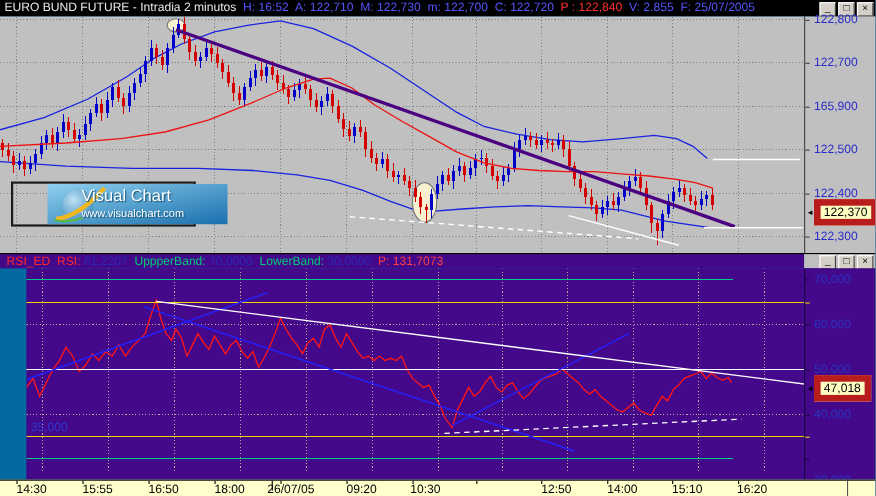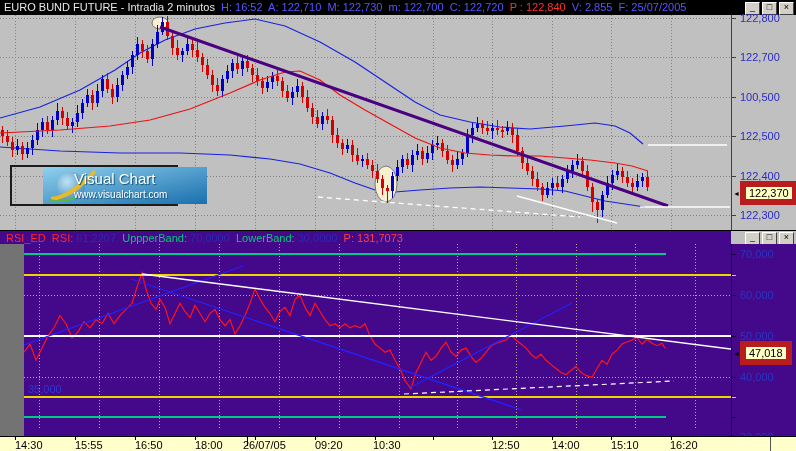--- a/index.html
+++ b/index.html
@@ -1,17 +1,17 @@
 <!DOCTYPE html>
 <html><head>
 <meta charset="utf-8">
 <style>
   html,body{margin:0;padding:0;background:#888;}
   #app{position:relative;width:796px;height:451px;overflow:hidden;
-       font-family:"Liberation Sans",sans-serif;font-size:11px;background:#737373;}
+       font-family:"Liberation Sans",sans-serif;font-size:11px;background:#0369a1;}
   
   #titlebar{position:absolute;left:0;top:0;width:796px;height:15px;background:#000;}
   #title-text{position:absolute;left:4px;top:1px;white-space:pre;font-size:11px;}
   .winbtns{position:absolute;top:2px;right:2px;display:flex;gap:2px;}
   .winbtn{width:13px;height:11px;background:#d4d0c8;border-top:1px solid #fff;border-left:1px solid #fff;
           border-right:1px solid #404040;border-bottom:1px solid #404040;
           font-size:9px;line-height:8px;text-align:center;color:#000;cursor:default;}
   
   #main-chart{position:absolute;left:0;top:15px;width:731px;height:215px;background:#c0c0c0;}
   #price-axis{position:absolute;left:731px;top:15px;width:65px;height:215px;background:#c0c0c0;
@@ -379,21 +379,21 @@
   <div id="price-axis">
     <div class="marker" id="price-marker" style="top:166px;">
       <span class="arr">◄</span>
         <span class="box">122,370</span>
     </div>
   <div class="axis-tick" style="top: 3px; background: rgb(64, 64, 64);"></div>
       <div class="axis-label" style="top: -3px; color: rgb(42, 42, 200);">122,800</div>
       <div class="axis-tick" style="top: 42px; background: rgb(64, 64, 64);"></div>
       <div class="axis-label" style="top: 36px; color: rgb(42, 42, 200);">122,700</div>
       <div class="axis-tick" style="top: 82px; background: rgb(64, 64, 64);"></div>
-      <div class="axis-label" style="top: 76px; color: rgb(42, 42, 200);">100,500</div>
+      <div class="axis-label" style="top: 76px; color: rgb(42, 42, 200);">165,900</div>
       <div class="axis-tick" style="top: 121px; background: rgb(64, 64, 64);"></div>
       <div class="axis-label" style="top: 115px; color: rgb(42, 42, 200);">122,500</div>
       <div class="axis-tick" style="top: 161px; background: rgb(64, 64, 64);"></div>
       <div class="axis-label" style="top: 155px; color: rgb(42, 42, 200);">122,400</div>
       <div class="axis-tick" style="top: 200px; background: rgb(64, 64, 64);"></div>
       <div class="axis-label" style="top: 194px; color: rgb(42, 42, 200);">122,300</div>
     </div>
 
   <div id="rsi-header">
     <div id="rsi-header-text"><span style="color: rgb(255, 42, 42);">RSI_ED  </span><span style="color: rgb(255, 42, 42);">RSI: </span><span style="color: rgb(42, 42, 180);">61,2207  </span><span style="color: rgb(0, 204, 119);">UppperBand: </span><span style="color: rgb(42, 42, 180);">70,0000  </span><span style="color: rgb(0, 204, 119);">LowerBand: </span><span style="color: rgb(42, 42, 180);">30,0000  </span><span style="color: rgb(255, 64, 64);">P: 131,7073</span></div>

